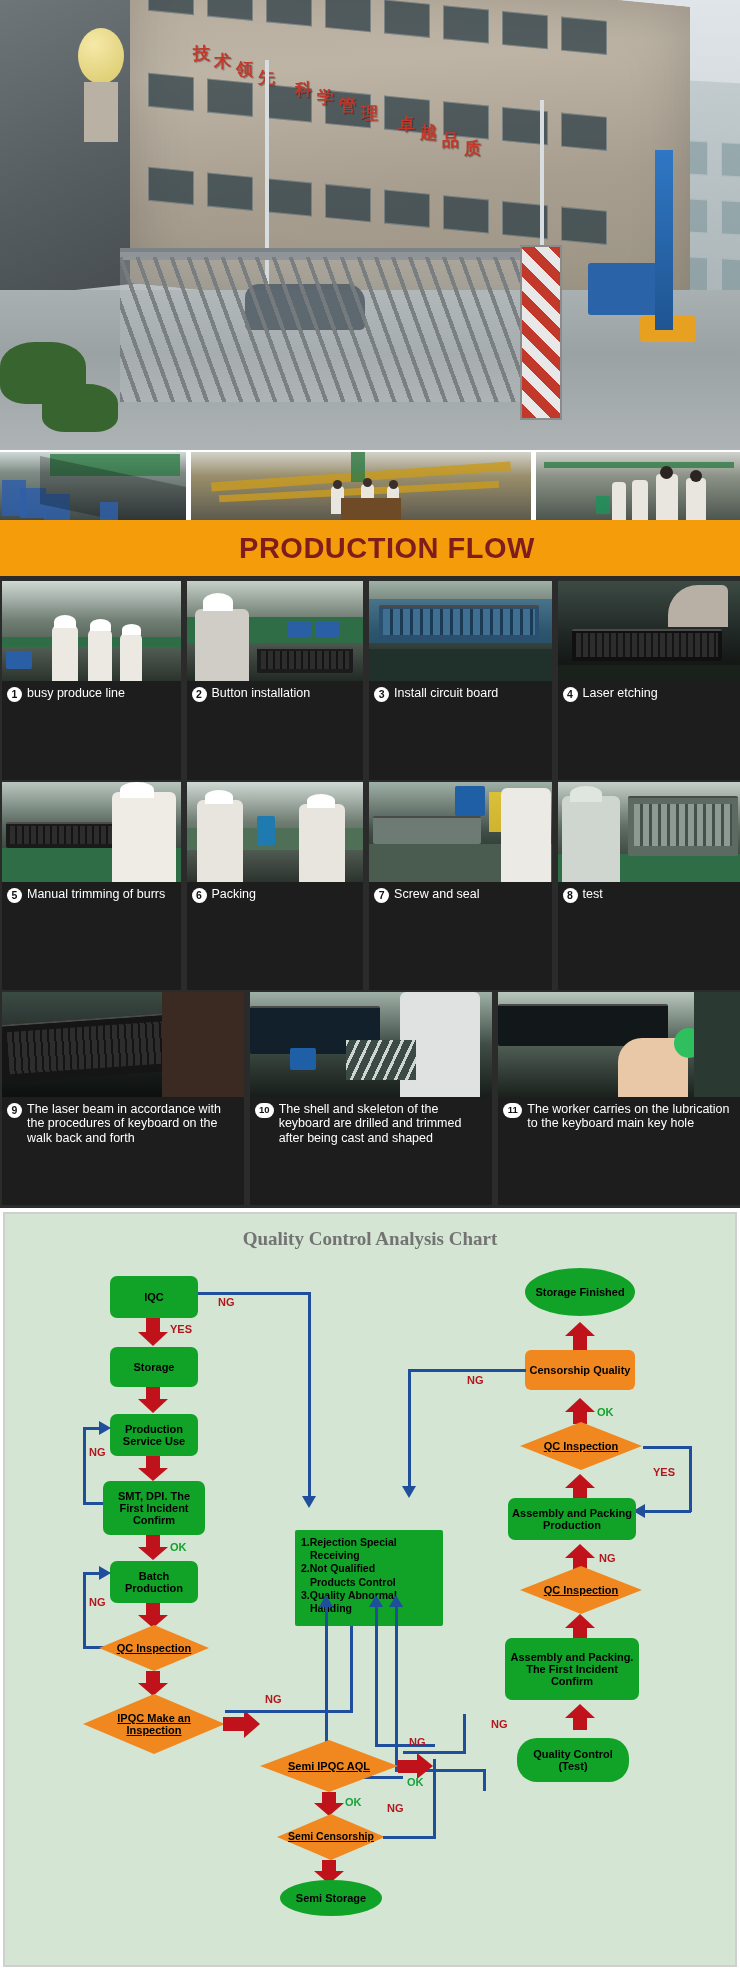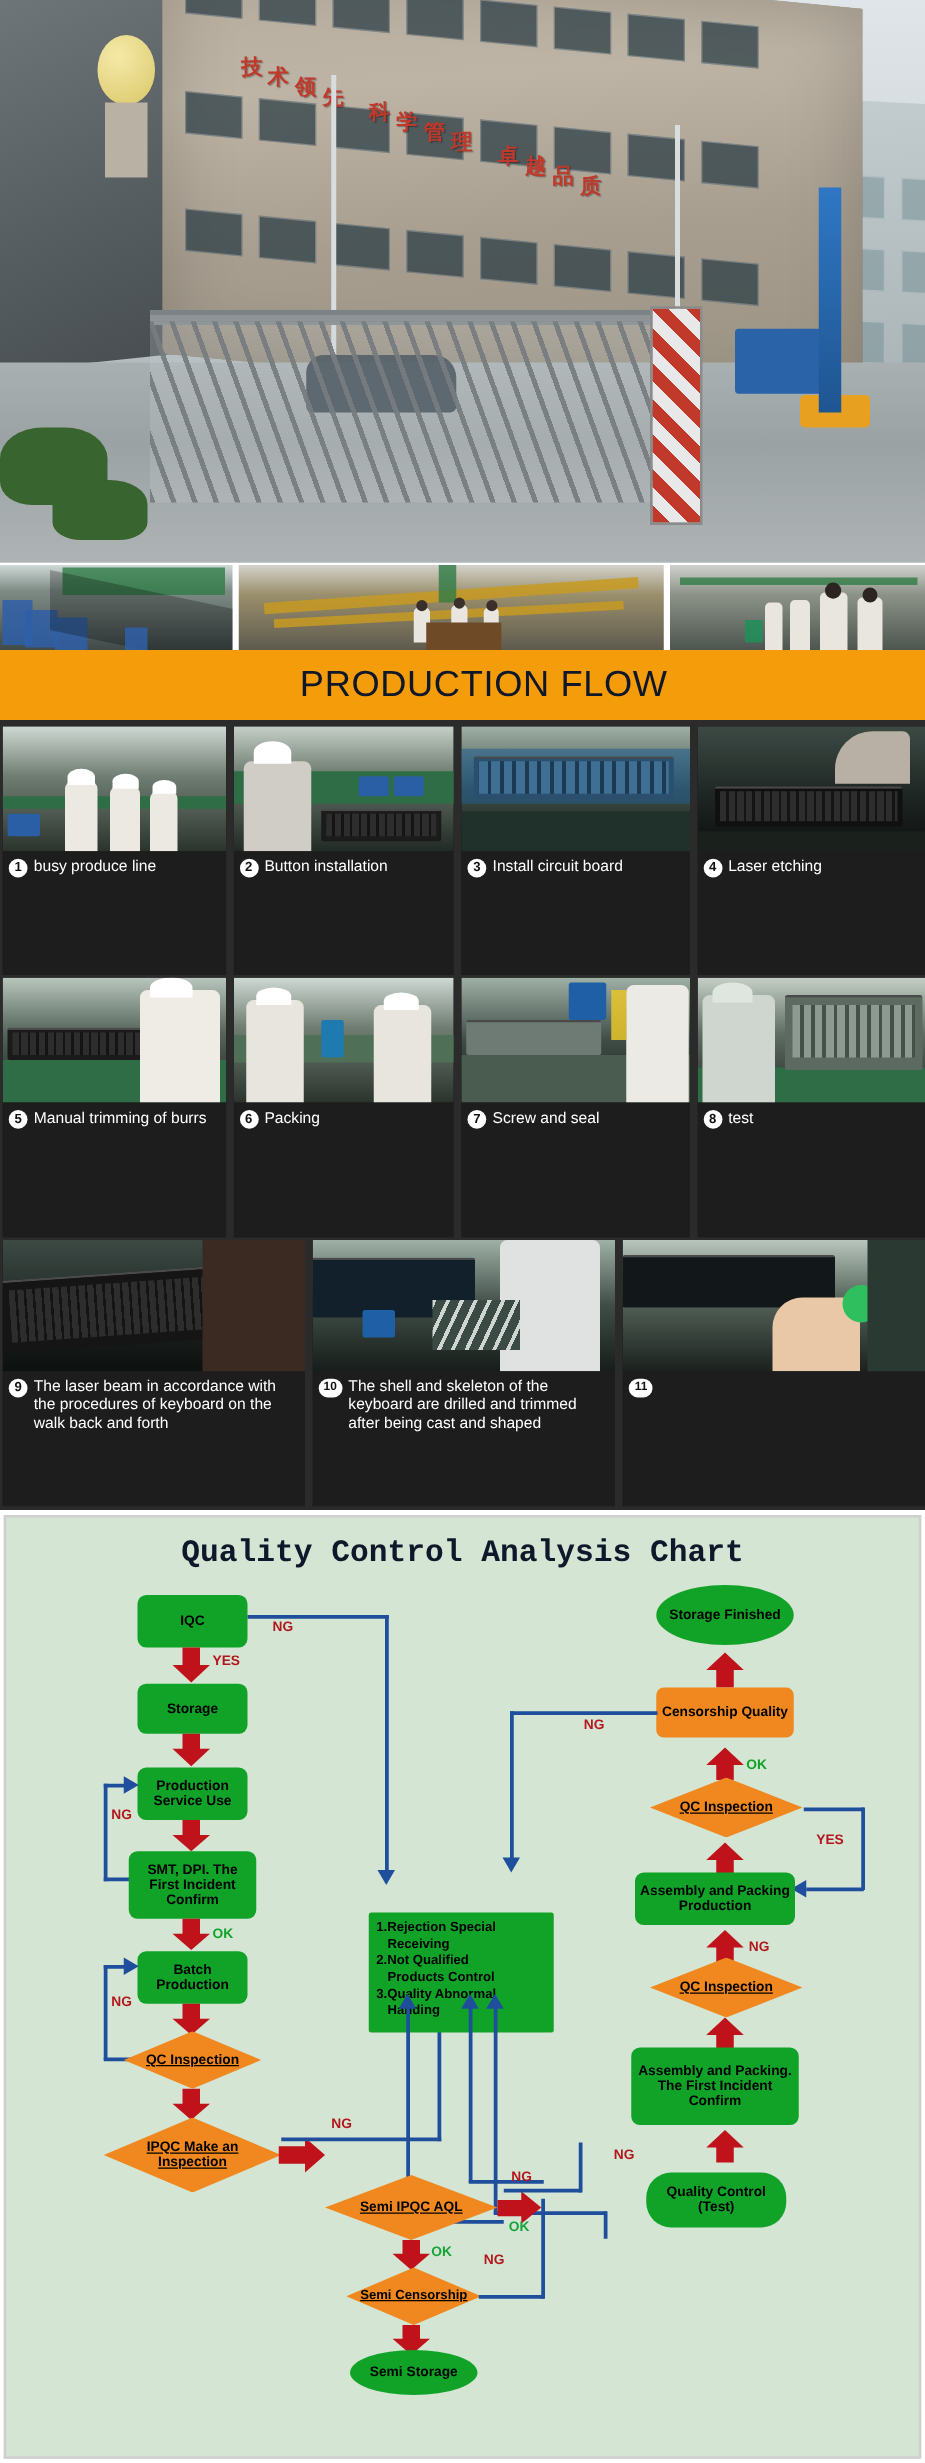--- a/index.html
+++ b/index.html
@@ -89,21 +89,21 @@
   .fyellow{position:absolute; background:#c79a22; opacity:.85;}
   .person { position:absolute; background:#e9e6e0; border-radius:4px 4px 0 0; }
   .phead { position:absolute; background:#3a2f2a; border-radius:50%; }
 
   
   .banner {
     position:absolute; left:0; top:520px; width:740px; height:56px;
     background:#f59c0b; display:flex; align-items:center; justify-content:center;
   }
   .banner h1 {
-    font-size:29px; letter-spacing:.5px; color:#0f172a; font-weight:normal;
+    font-size:29px; letter-spacing:.5px; color:#7f1d1d; font-weight:bold;
     font-family:"Liberation Sans", sans-serif;
     margin-left:34px;
   }
 
   
   .flowgrid { position:absolute; left:0; top:576px; width:740px; height:632px; background:#2b2b2b; }
   .grow { position:relative; width:740px; display:flex; gap:6px; }
   .gcell { position:relative; background:#1d1d1d; overflow:hidden; }
   .gthumb { position:relative; width:100%; overflow:hidden; }
   .glabel {
@@ -132,22 +132,22 @@
   .bench { position:absolute; background:#2f6d46; }
   .bin { position:absolute; background:#2b5fa5; border-radius:2px; }
 
   
   .chartwrap {
     position:absolute; left:3px; top:1212px; width:734px; height:755px;
     background:#d4e5d3; border:2px solid #cfcfcf;
   }
   .ctitle {
     position:absolute; top:14px; left:0; width:100%; text-align:center;
-    color:#0f172a; font-size:25px; font-weight:bold;
-    font-family:Liberation Mono, monospace;
+    color:#737373; font-size:19px; font-weight:bold;
+    font-family:Liberation Serif, serif;
   }
   .node {
     position:absolute; display:flex; align-items:center; justify-content:center;
     text-align:center; color:#000; font-weight:bold;
     font-family:"Liberation Sans", sans-serif; line-height:1.12;
   }
   .nbox { background:#11a328; border-radius:7px; font-size:11px; padding:2px; }
   .nbox.sq { border-radius:2px;margin-top:23px; }
   .nellipse { background:#11a328; border-radius:50%; font-size:11px; }
   .ndia {
@@ -451,20 +451,21 @@
       <div class="gcell" style="width:243px;">
         <div class="gthumb" style="height:105px;">
           <div class="sceneE"></div>
           <div class="kbd" style="left:0px; top:12px; width:170px; height:42px; background:#12181a;"></div>
           <div class="worker" style="left:120px; top:46px; width:70px; height:59px; background:#e9c8a8; border-radius:24px 10px 0 0;"></div>
           <div class="bin" style="left:176px; top:36px; width:30px; height:30px; background:#2fbf5f; border-radius:50%;"></div>
           <div class="fline" style="left:196px; top:0px; width:50px; height:106px; background:#2a3a33;"></div>
         </div>
         <div class="glabel">
           <span class="gnum wide">11</span>
+          <span class="gtxt">The worker carries on the lubrication to the keyboard main key hole</span>
         </div>
       </div>
     </div>
   </div>
 
   <div class="chartwrap">
     <div class="ctitle">Quality Control Analysis Chart</div>
 
     <div class="node nbox" style="left:105px; top:62px; width:88px; height:42px;">
       <span>IQC</span>

